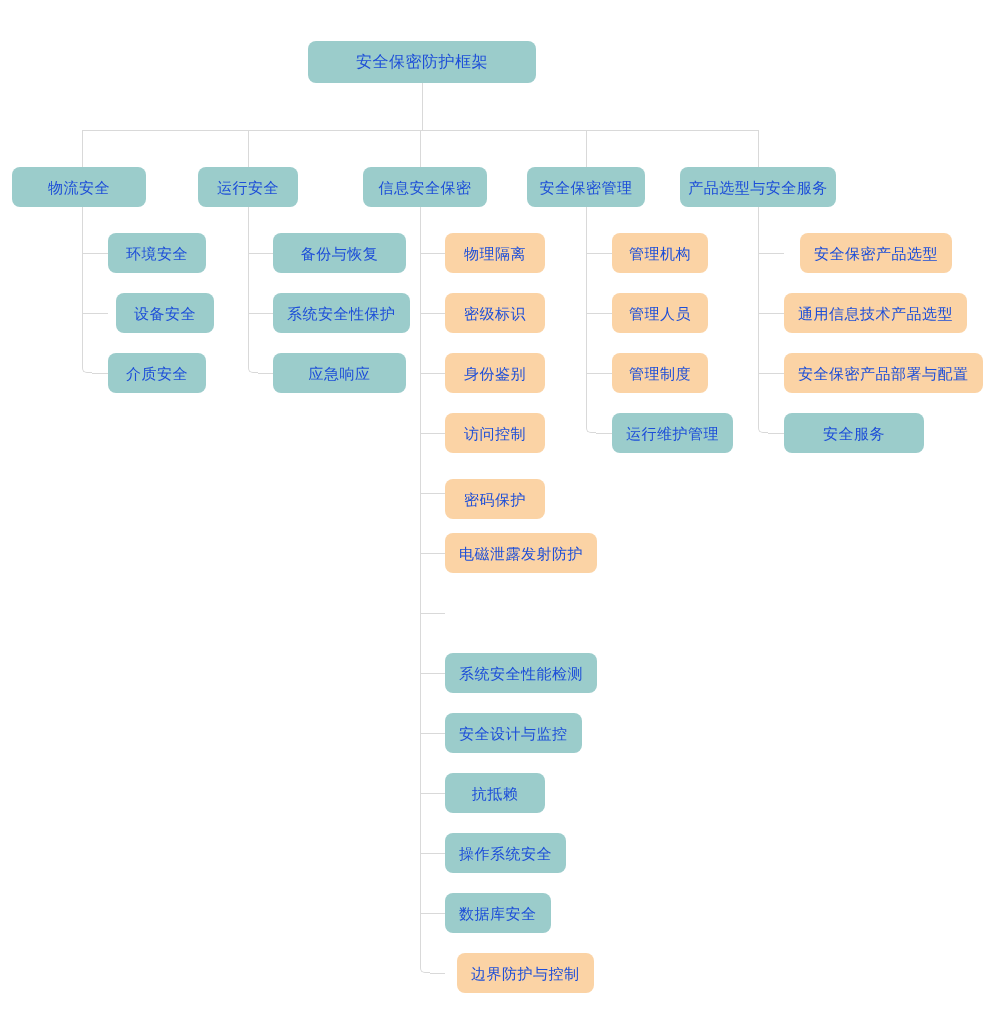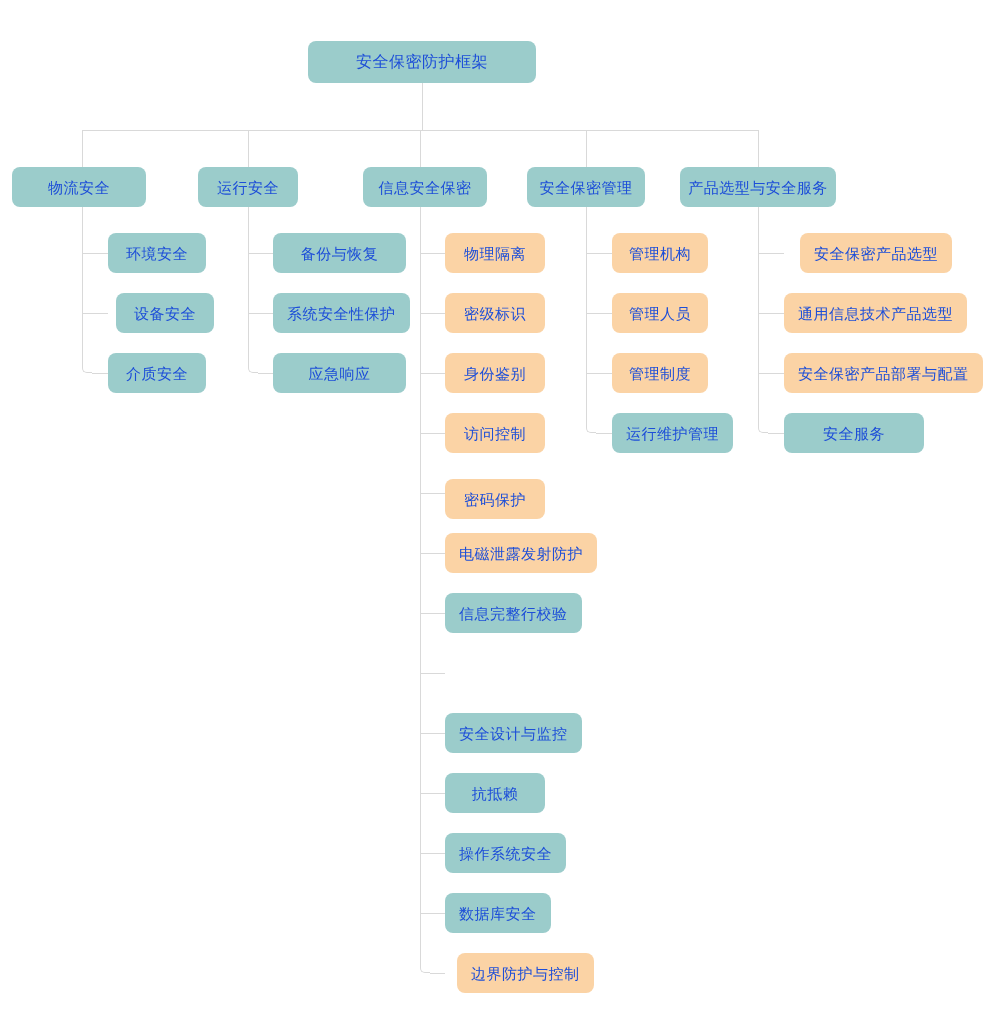--- a/index.html
+++ b/index.html
@@ -90,22 +90,22 @@
     <div class="node orange" style="left: 445px; top: 293px; min-width: 100px;">密级标识</div>
     <div class="conn h" style="left: 420px; top: 373px; width: 25px;"></div>
     <div class="node orange" style="left: 445px; top: 353px; min-width: 100px;">身份鉴别</div>
     <div class="conn h" style="left: 420px; top: 433px; width: 25px;"></div>
     <div class="node orange" style="left: 445px; top: 413px; min-width: 100px;">访问控制</div>
     <div class="conn h" style="left: 420px; top: 493px; width: 25px;"></div>
     <div class="node orange" style="left: 445px; top: 473px; min-width: 100px; margin-top: 6px;">密码保护</div>
     <div class="conn h" style="left: 420px; top: 553px; width: 25px;"></div>
     <div class="node orange" style="left: 445px; top: 533px; min-width: 100px;">电磁泄露发射防护</div>
     <div class="conn h" style="left: 420px; top: 613px; width: 25px;"></div>
-    <div class="node teal" style="left: 445px; top: 593px; min-width: 100px;">信息完整行校验</div>
     <div class="conn h" style="left: 420px; top: 673px; width: 25px;"></div>
+    <div class="node teal" style="left: 445px; top: 653px; min-width: 100px;">系统安全性能检测</div>
     <div class="conn h" style="left: 420px; top: 733px; width: 25px;"></div>
     <div class="node teal" style="left: 445px; top: 713px; min-width: 100px;">安全设计与监控</div>
     <div class="conn h" style="left: 420px; top: 793px; width: 25px;"></div>
     <div class="node teal" style="left: 445px; top: 773px; min-width: 100px;">抗抵赖</div>
     <div class="conn h" style="left: 420px; top: 853px; width: 25px;"></div>
     <div class="node teal" style="left: 445px; top: 833px; min-width: 100px;">操作系统安全</div>
     <div class="conn h" style="left: 420px; top: 913px; width: 25px;"></div>
     <div class="node teal" style="left: 445px; top: 893px; min-width: 100px;">数据库安全</div>
     <div class="conn h" style="left: 430px; top: 973px; width: 15px;"></div>
     <div class="node orange" style="left: 445px; top: 953px; min-width: 100px; margin-left: 12px;">边界防护与控制</div>

